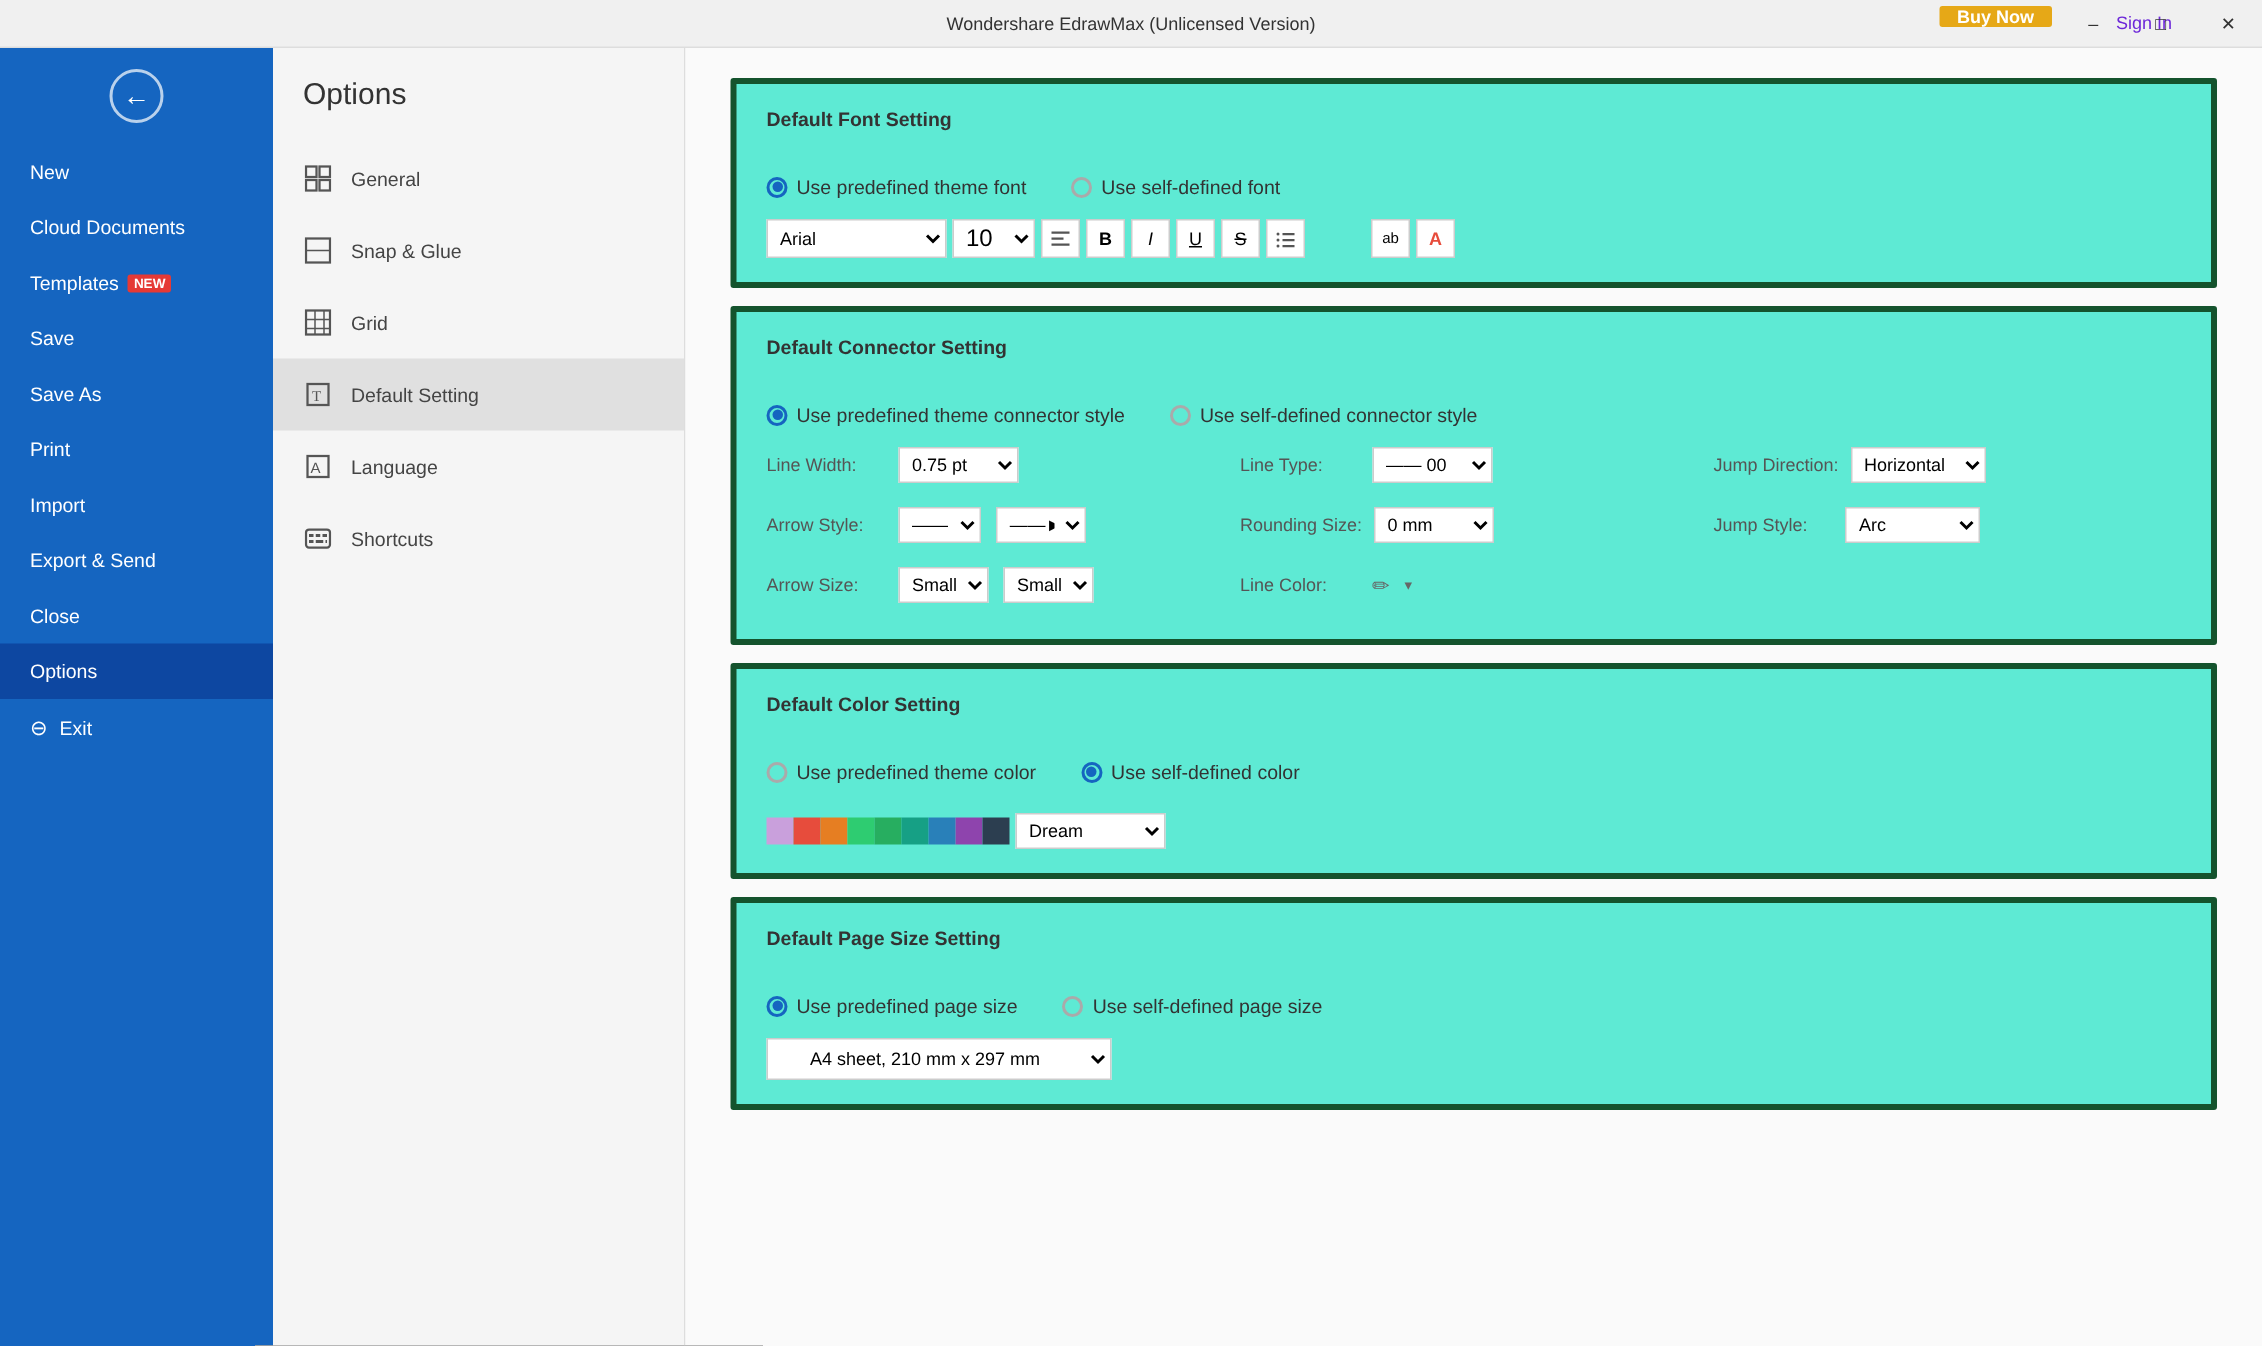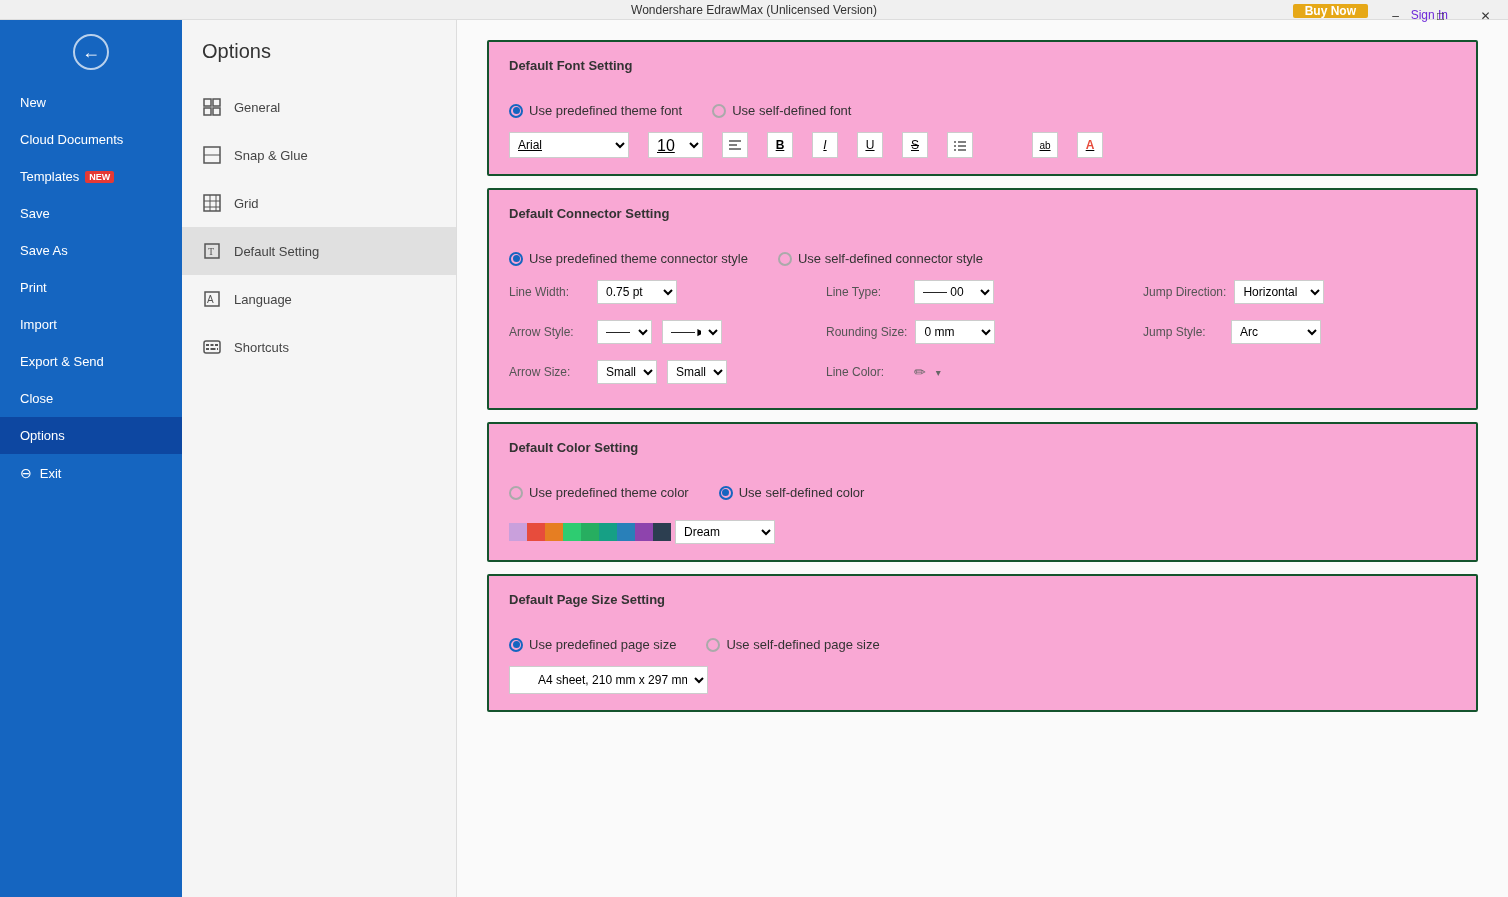--- a/index.html
+++ b/index.html
@@ -1,20 +1,20 @@
 <!DOCTYPE html>
 <html><head>
   <meta charset="utf-8">
   <style>
     * { box-sizing: border-box; margin: 0; padding: 0; }
     body { font-family: 'Segoe UI', Arial, sans-serif; font-size: 13px; background: #1a1a1a; width: 1508px; height: 897px; overflow: hidden; }
 
     .window { width: 1508px; height: 897px; background: #f0f0f0; display: flex; flex-direction: column; }
 
-    .title-bar { background: #f0f0f0; height: 20px; display: flex; align-items: center; justify-content: center; position: relative; border-bottom: 1px solid #ddd; flex-shrink: 0; }
+    .title-bar { background: #f0f0f0; height: 32px; display: flex; align-items: center; justify-content: center; position: relative; border-bottom: 1px solid #ddd; flex-shrink: 0; }
     .title-bar-text { font-size: 12px; color: #333; }
     .title-bar-controls { position: absolute; right: 0; top: 0; display: flex; height: 32px; }
     .title-bar-controls button { width: 45px; height: 32px; border: none; background: transparent; cursor: pointer; font-size: 12px; color: #333; }
     .buy-now-btn { position: absolute; right: 140px; top: 4px; background: #e6a817; color: white; border: none; padding: 0 12px; font-size: 12px; cursor: pointer; font-weight: bold; border-radius: 2px; }
     .sign-in-btn { position: absolute; right: 60px; top: 8px; background: transparent; color: #6d28d9; border: none; font-size: 12px; cursor: pointer; margin-left: 16px; }
 
     .app-body { display: flex; flex: 1; overflow: hidden; }
 
     
     .sidebar { width: 182px; background: #1565c0; display: flex; flex-direction: column; flex-shrink: 0; }
@@ -31,31 +31,31 @@
     .options-panel { width: 275px; background: #f5f5f5; border-right: 1px solid #ddd; flex-shrink: 0; padding: 20px 0; }
     .options-title { font-size: 20px; font-weight: 400; color: #333; padding: 0 20px 20px 20px; }
 
     .options-menu-item { display: flex; align-items: center; gap: 12px; padding: 14px 20px; cursor: pointer; color: #444; font-size: 13px; }
     .options-menu-item.active { background: #e0e0e0; }
     .menu-icon { width: 20px; height: 20px; display: flex; align-items: center; justify-content: center; color: #555; font-size: 16px; flex-shrink: 0; }
 
     
     .settings-content { flex: 1; padding: 20px 30px; overflow-y: auto; background: #fafafa; }
 
-    .section-box { background: #f9a8d4; border: 2px solid #14532d; border-radius: 2px; padding: 16px 20px; margin-bottom: 12px; }
+    .section-box { background: #5eead4; border: 4px solid #14532d; border-radius: 2px; padding: 16px 20px; margin-bottom: 12px; }
     .section-title { font-size: 13px; font-weight: 600; color: #333; margin-bottom: 14px; }
 
     .radio-row { display: flex; align-items: center; gap: 30px; margin-bottom: 14px; }
     .radio-option { display: flex; align-items: center; gap: 6px; cursor: pointer; margin-top: 16px; }
     .radio-circle { width: 14px; height: 14px; border-radius: 50%; border: 2px solid #1565c0; display: flex; align-items: center; justify-content: center; flex-shrink: 0; }
     .radio-circle.checked::after { content: ''; width: 7px; height: 7px; border-radius: 50%; background: #1565c0; }
     .radio-circle.unchecked { border-color: #aaa; }
     .radio-label { font-size: 13px; color: #333; }
 
-    .font-toolbar { display: flex; gap: 19px; flex-wrap: wrap; text-decoration: underline; }
+    .font-toolbar { display: flex; gap: 4px; flex-wrap: wrap; }
     .font-select { height: 26px; border: 1px solid #ccc; font-size: 12px; padding: 0 4px; min-width: 120px; background: white; cursor: pointer; }
     .size-select { height: 26px; border: 1px solid #ccc; font-size: 16px; padding: 0 4px; width: 55px; background: white; cursor: pointer; }
     .toolbar-btn { height: 26px; width: 26px; border: 1px solid #ccc; background: white; cursor: pointer; font-size: 12px; display: flex; align-items: center; justify-content: center; }
     .toolbar-btn.bold { font-weight: bold; }
     .toolbar-btn.italic { font-style: italic; }
     .field-row { display: flex; align-items: center; gap: 8px; margin-bottom: 8px; }
     .field-label { font-size: 12px; color: #555; min-width: 80px; }
     .field-select { height: 24px; border: 1px solid #ccc; font-size: 12px; padding: 0 4px; background: white; cursor: pointer; }
     .swatch { width: 18px; height: 18px; cursor: pointer; }
     .color-name-select { height: 24px; border: 1px solid #ccc; font-size: 12px; padding: 0 4px; background: white; margin-left: 4px; min-width: 100px; }
@@ -359,21 +359,21 @@
             <label class="radio-option">
               <div class="radio-circle checked"></div>
               <span class="radio-label">Use predefined page size</span>
             </label>
             <label class="radio-option">
               <div class="radio-circle unchecked"></div>
               <span class="radio-label">Use self-defined page size</span>
             </label>
           </div>
           <div style="display:flex; align-items:center; margin-top:6px;">
-            <select class="field-select" style="width:199px; height:28px; display:flex; align-items:center; padding-left:24px; position:relative;">
+            <select class="field-select" style="width:230px; height:28px; display:flex; align-items:center; padding-left:24px; position:relative;">
               <option>A4 sheet, 210 mm x 297 mm</option>
             </select>
           </div>
         </div>
 
       </div>
     </div>
   </div>
 </div>
 

